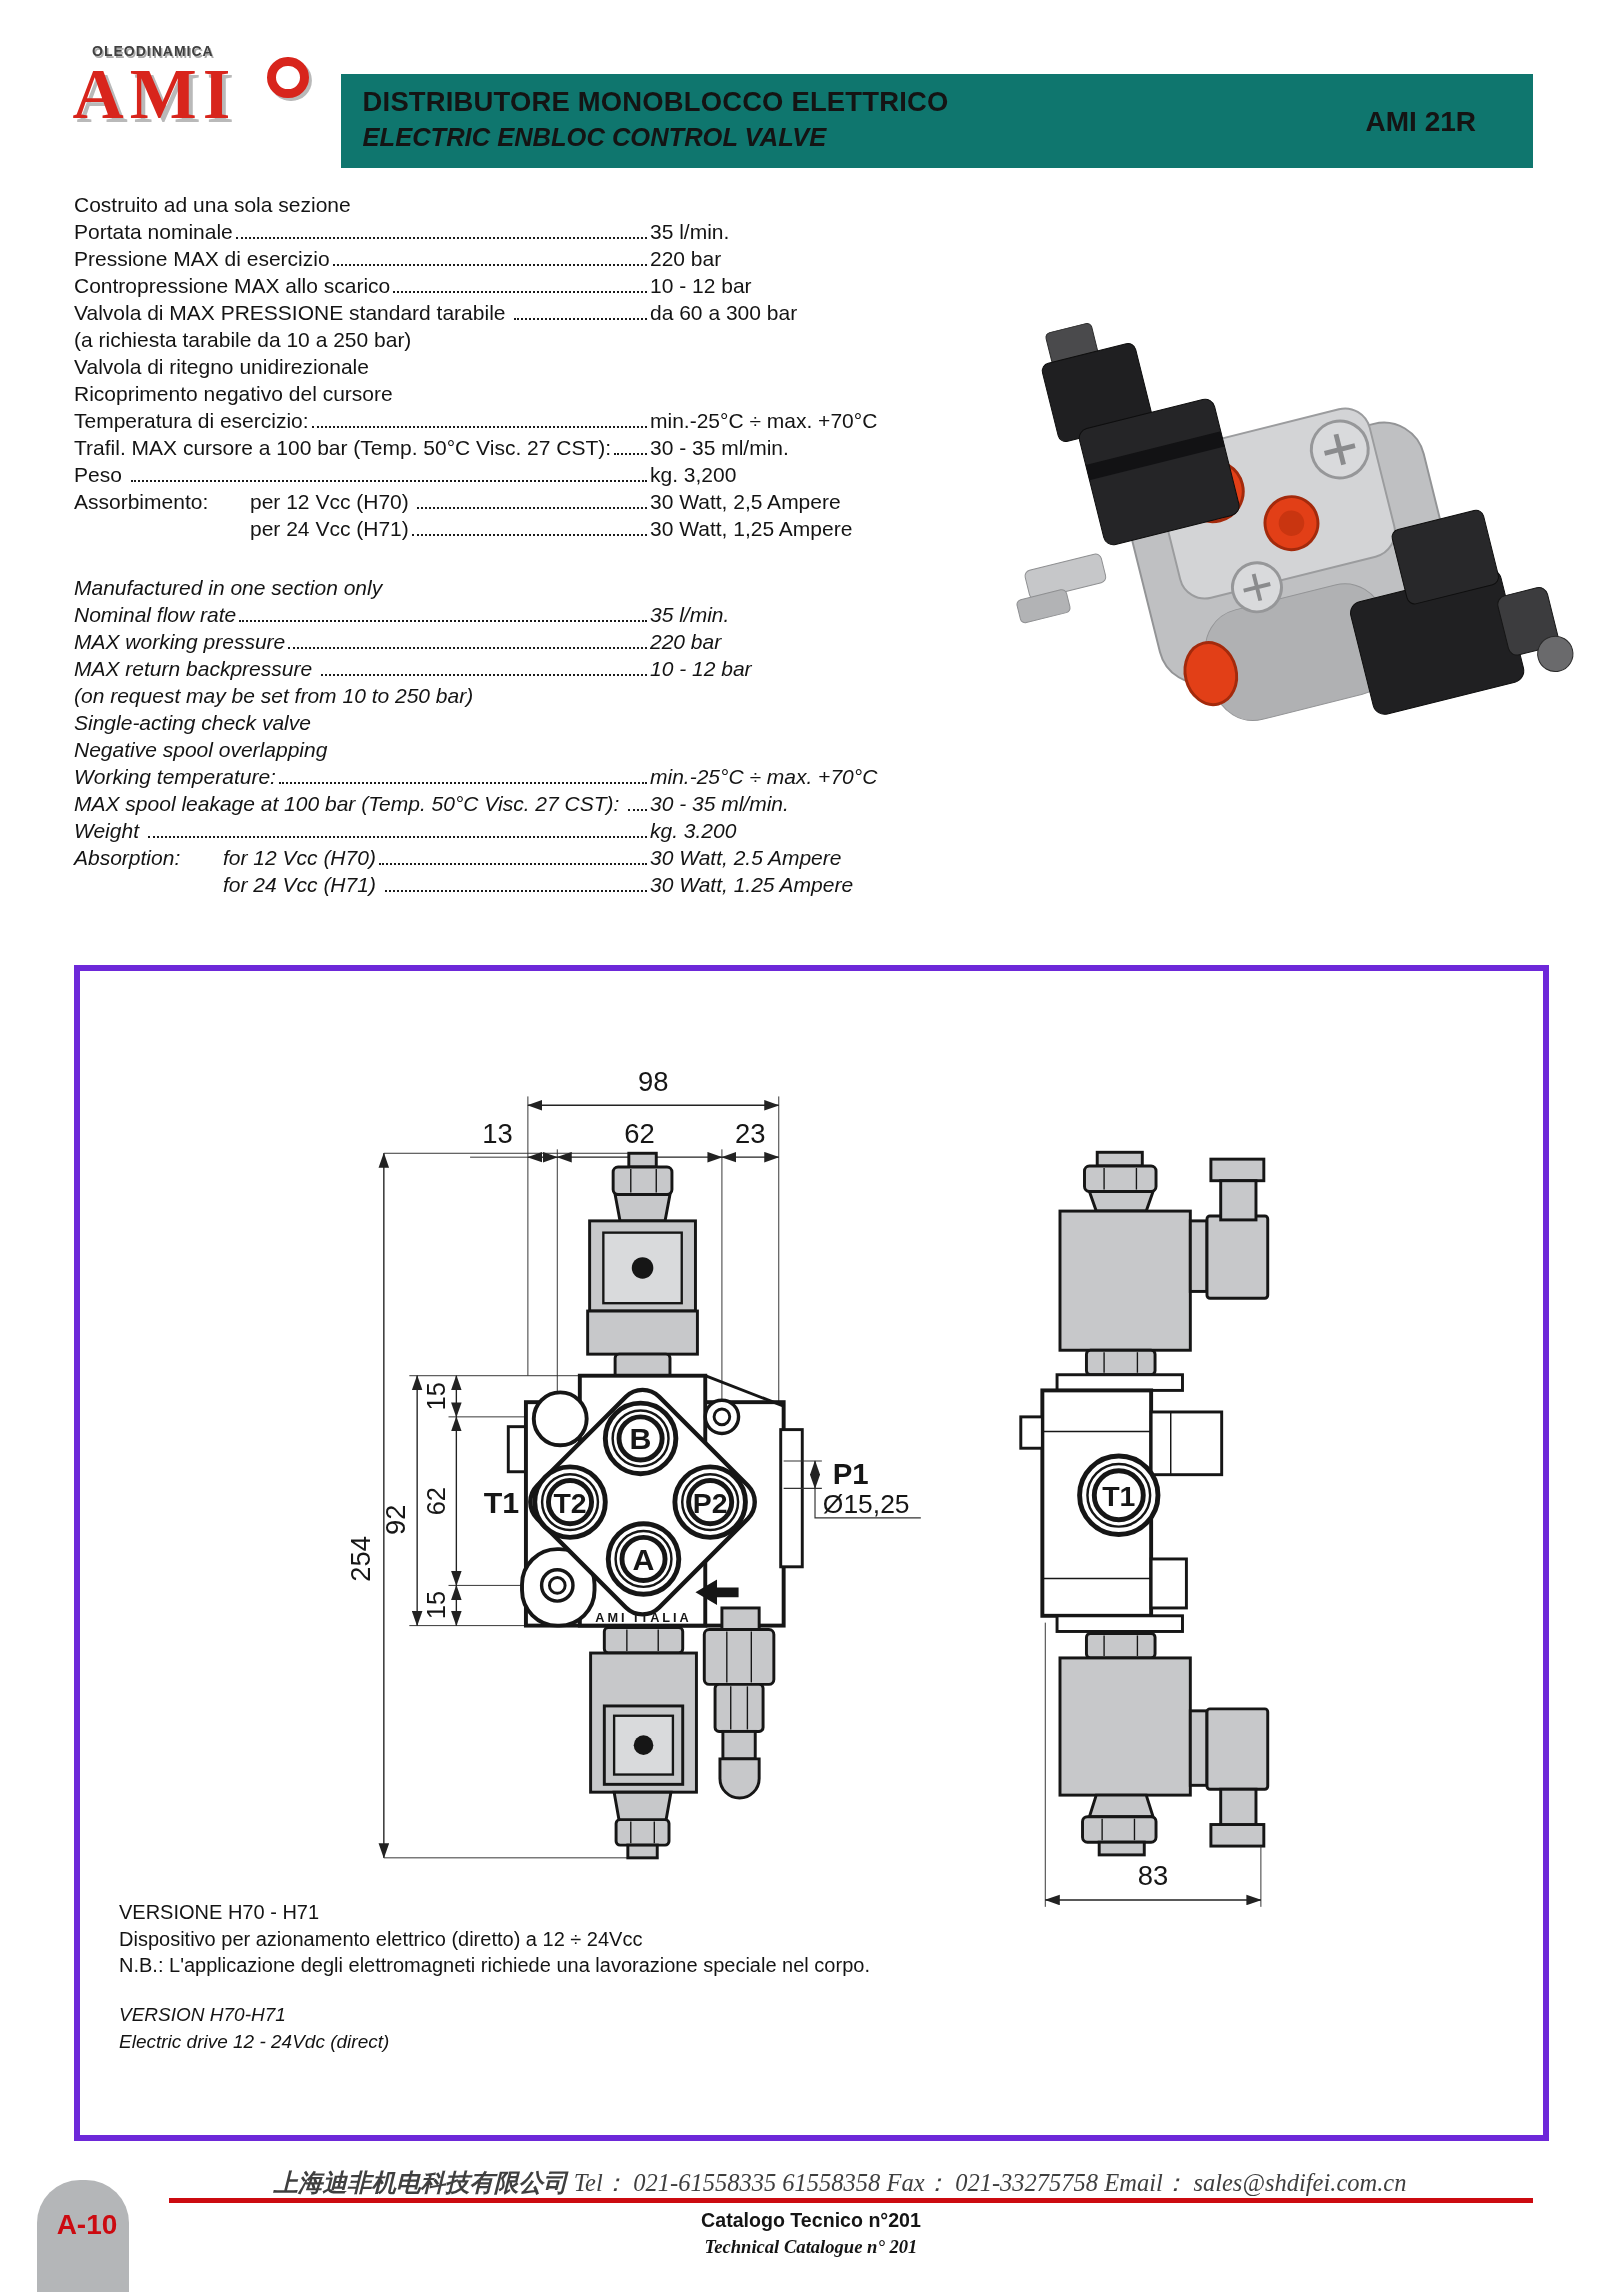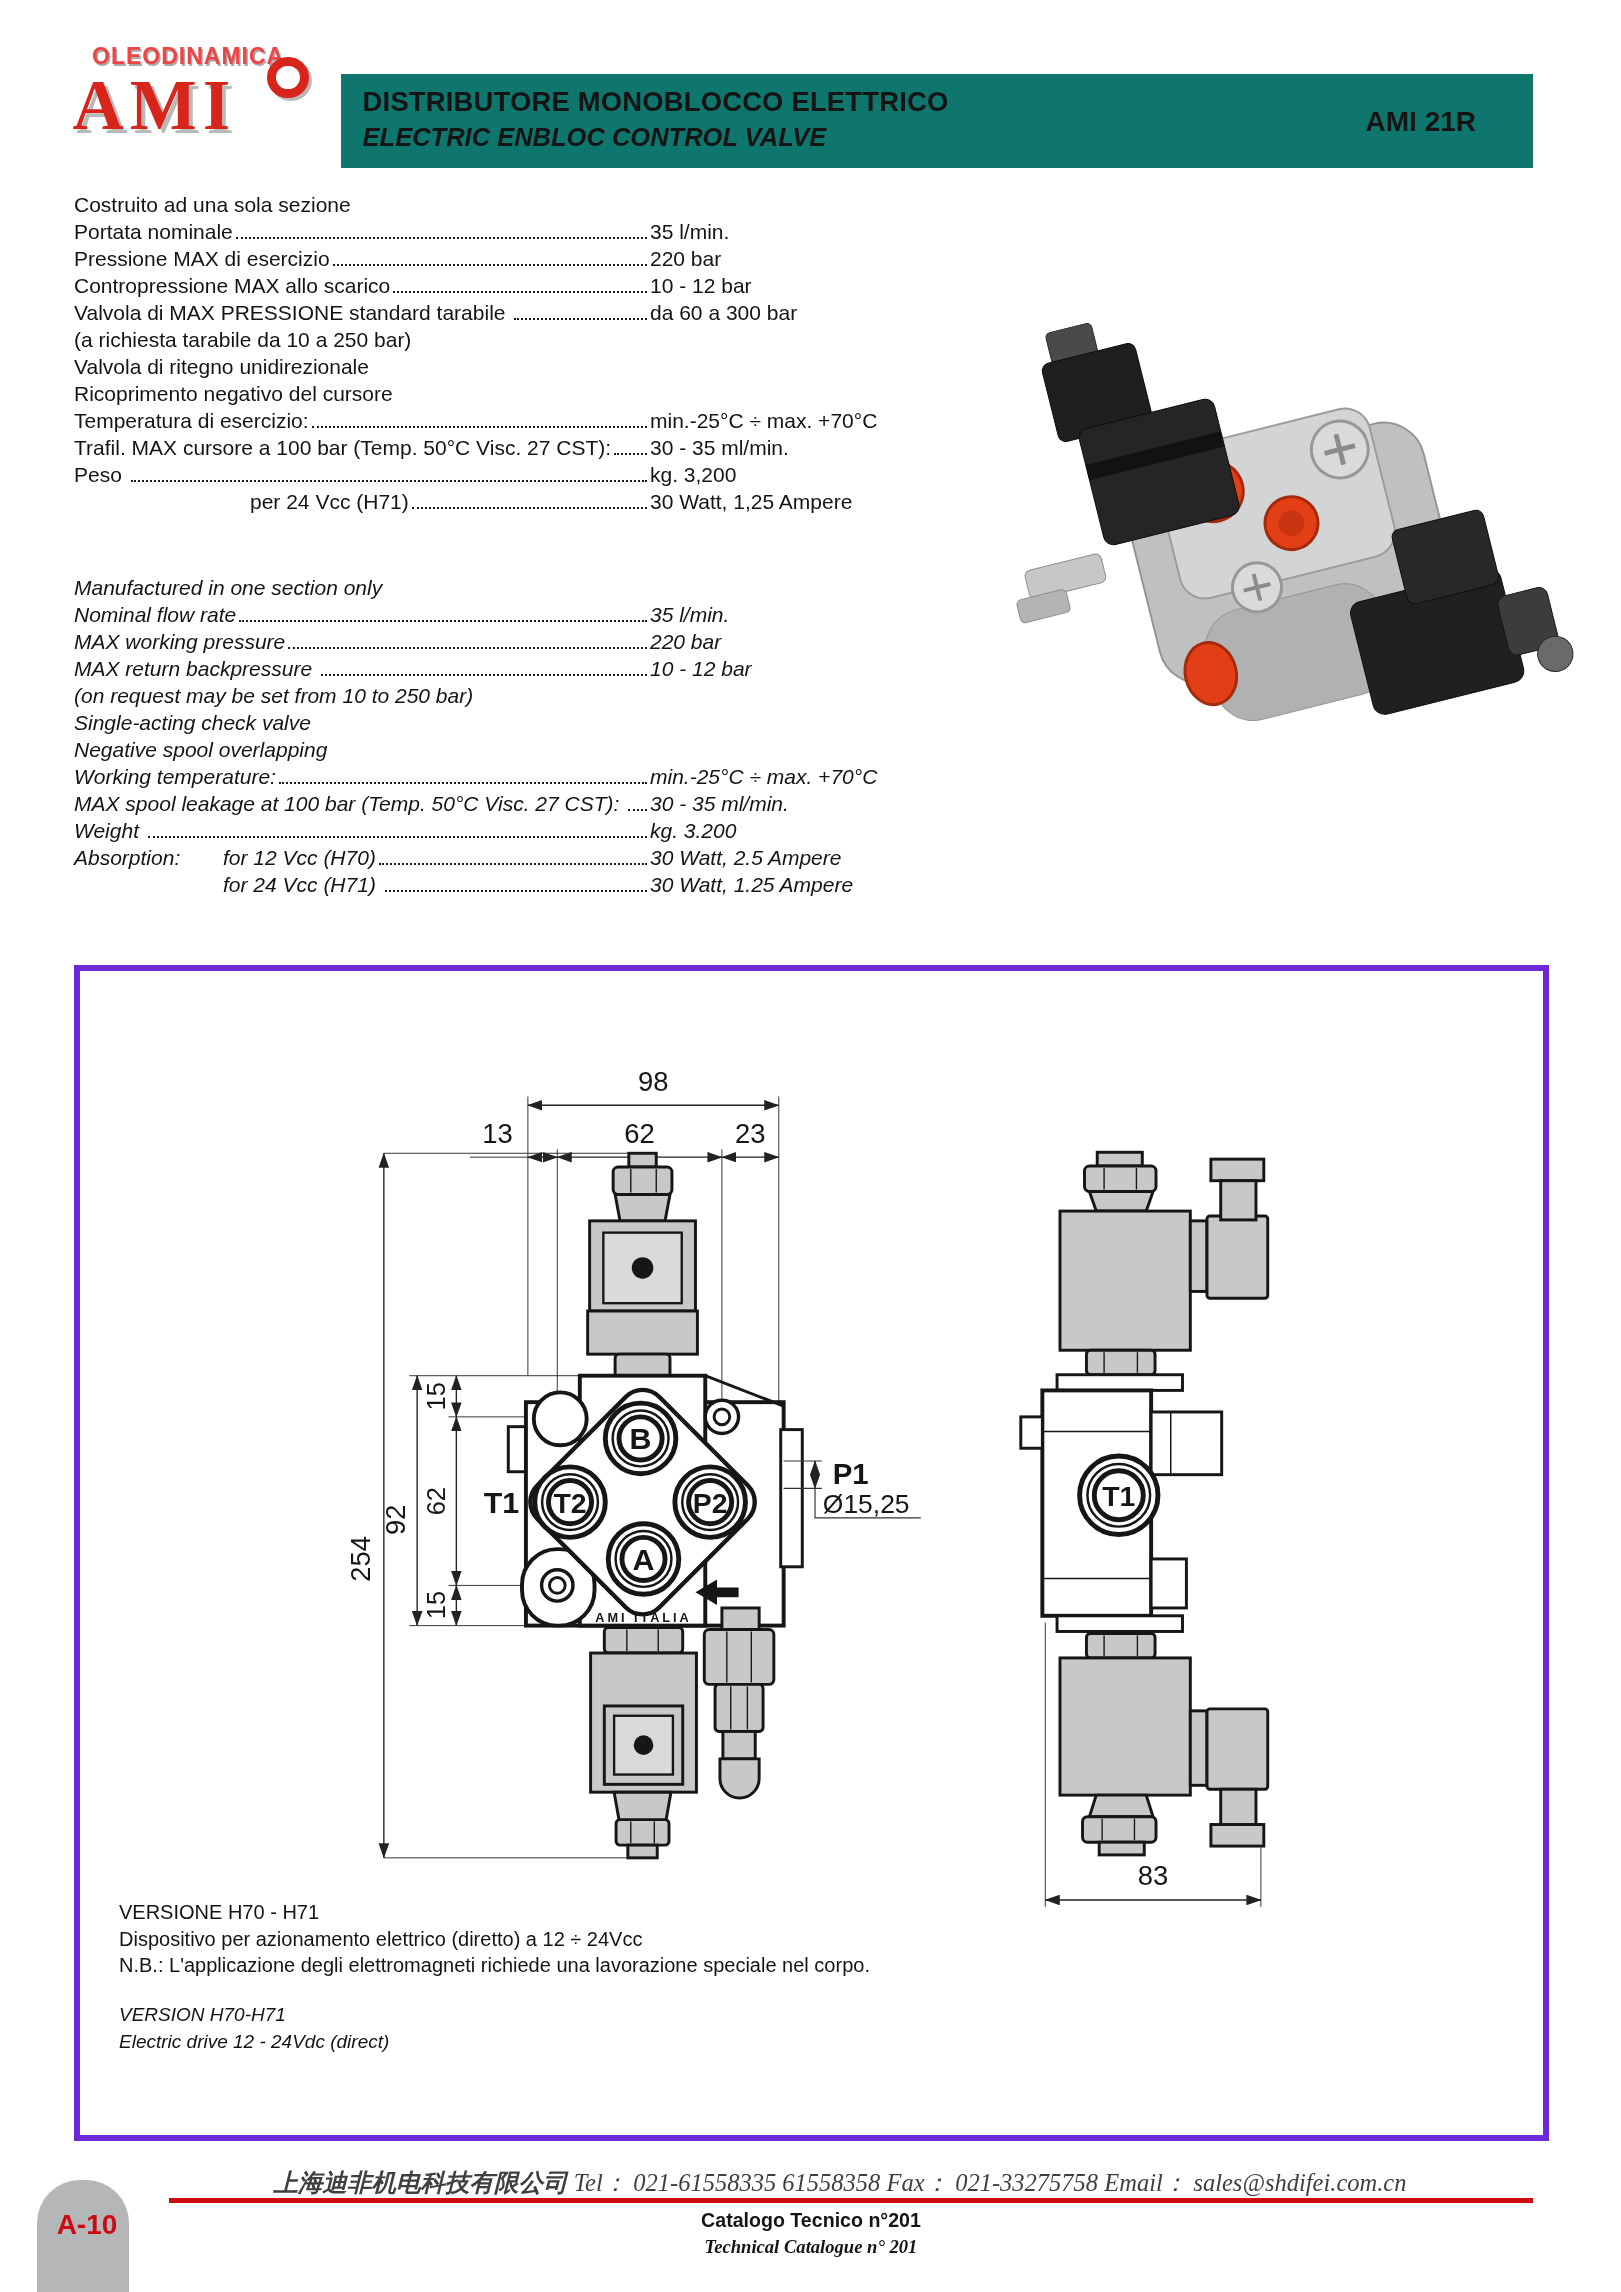--- a/index.html
+++ b/index.html
@@ -2,21 +2,21 @@
 <html><head>
 <meta charset="utf-8">
 <style>
   html,body { margin:0; padding:0; background:#e8e8e8; }
   .page {
     position:relative; width:1621px; height:2293px; background:#ffffff;
     font-family:"Liberation Sans", sans-serif; color:#141414; overflow:hidden;
   }
   
   .logo { position:absolute; left:55px; top:43px; width:265px; height:127px; }
-  .logo-top { color:#ef4444; font-weight:bold; font-size:23px; letter-spacing:1px;
+  .logo-top { color:#404040; font-weight:bold; font-size:14px; letter-spacing:1px;
               text-shadow:1.5px 1.5px 0 #a9a9a9; padding-left:37px; }
   .logo-main { color:#d8251c; font-weight:bold; font-size:71px; line-height:0.95;
                font-family:"Liberation Serif", serif; letter-spacing:5.9px;
                text-shadow:3.9px 3.9px 0 #b9b9b9; margin-top:2px; padding-left:17.6px; transform:scaleY(1.02); }
   .logo-dot { position:absolute; width:23.5px; height:23.5px; border:9.8px solid #d8251c;
               border-radius:50%; top:13.7px; left:212px; background:#fff; box-shadow:2.9px 2.9px 0 #b9b9b9; }
   .titlebar { position:absolute; left:341px; top:74px; width:1192px; height:94px;
               background:#0f766e; }
   .title-it { position:absolute; left:21.6px; top:11.8px; font-size:27.4px; font-weight:bold; letter-spacing:0.2px; }
   .title-en { position:absolute; left:21.6px; top:49px; font-size:25.5px; font-weight:bold; font-style:italic; }
@@ -112,20 +112,26 @@
         <span class="lbl">Trafil. MAX cursore a 100 bar (Temp. 50°C Visc. 27 CST):</span>
         <span class="dots"></span>
         <span class="val">30 - 35 ml/min.</span>
       </div>
     <div class="spec-row">
         <span class="lbl">Peso </span>
         <span class="dots"></span>
         <span class="val">kg. 3,200</span>
       </div>
     <div class="spec-row">
+        <span class="pfx">Assorbimento: </span>
+        <span class="lbl">per 12 Vcc (H70) </span>
+        <span class="dots"></span>
+        <span class="val">30 Watt, 2,5 Ampere</span>
+      </div>
+    <div class="spec-row">
         <span class="pfx"></span>
         <span class="lbl">per 24 Vcc (H71)</span>
         <span class="dots"></span>
         <span class="val">30 Watt, 1,25 Ampere</span>
       </div>
   </div>
 
   <div class="spec spec-en">
     <div class="spec-row">
         <span class="lbl">Manufactured in one section only</span>

